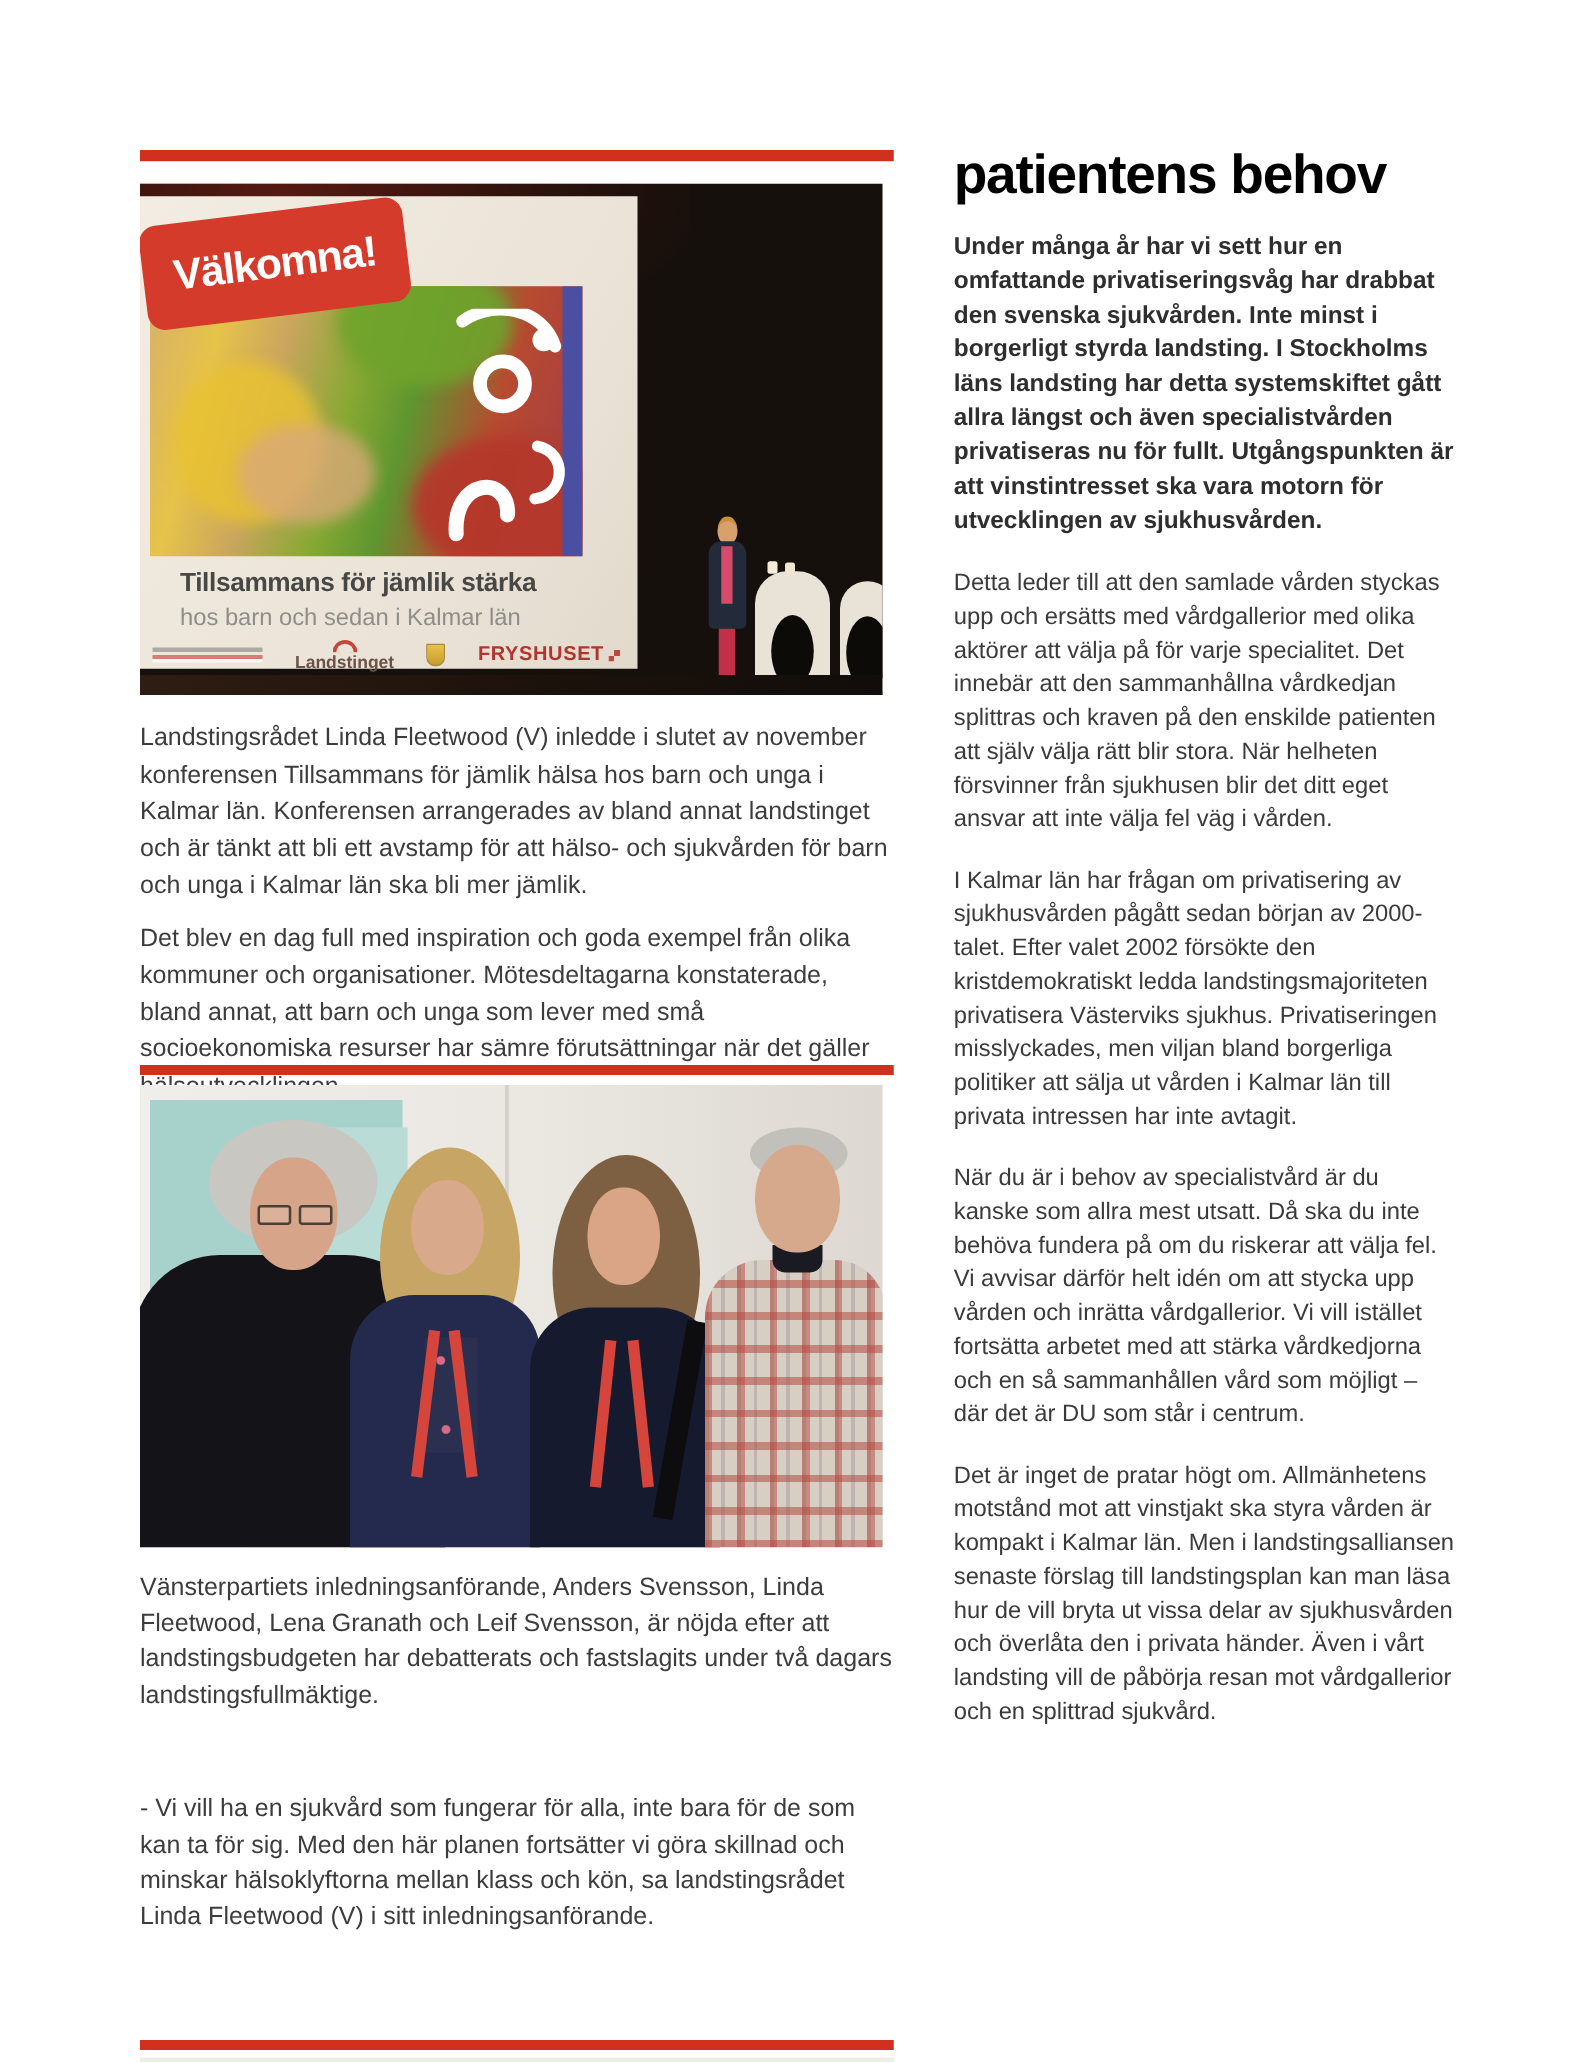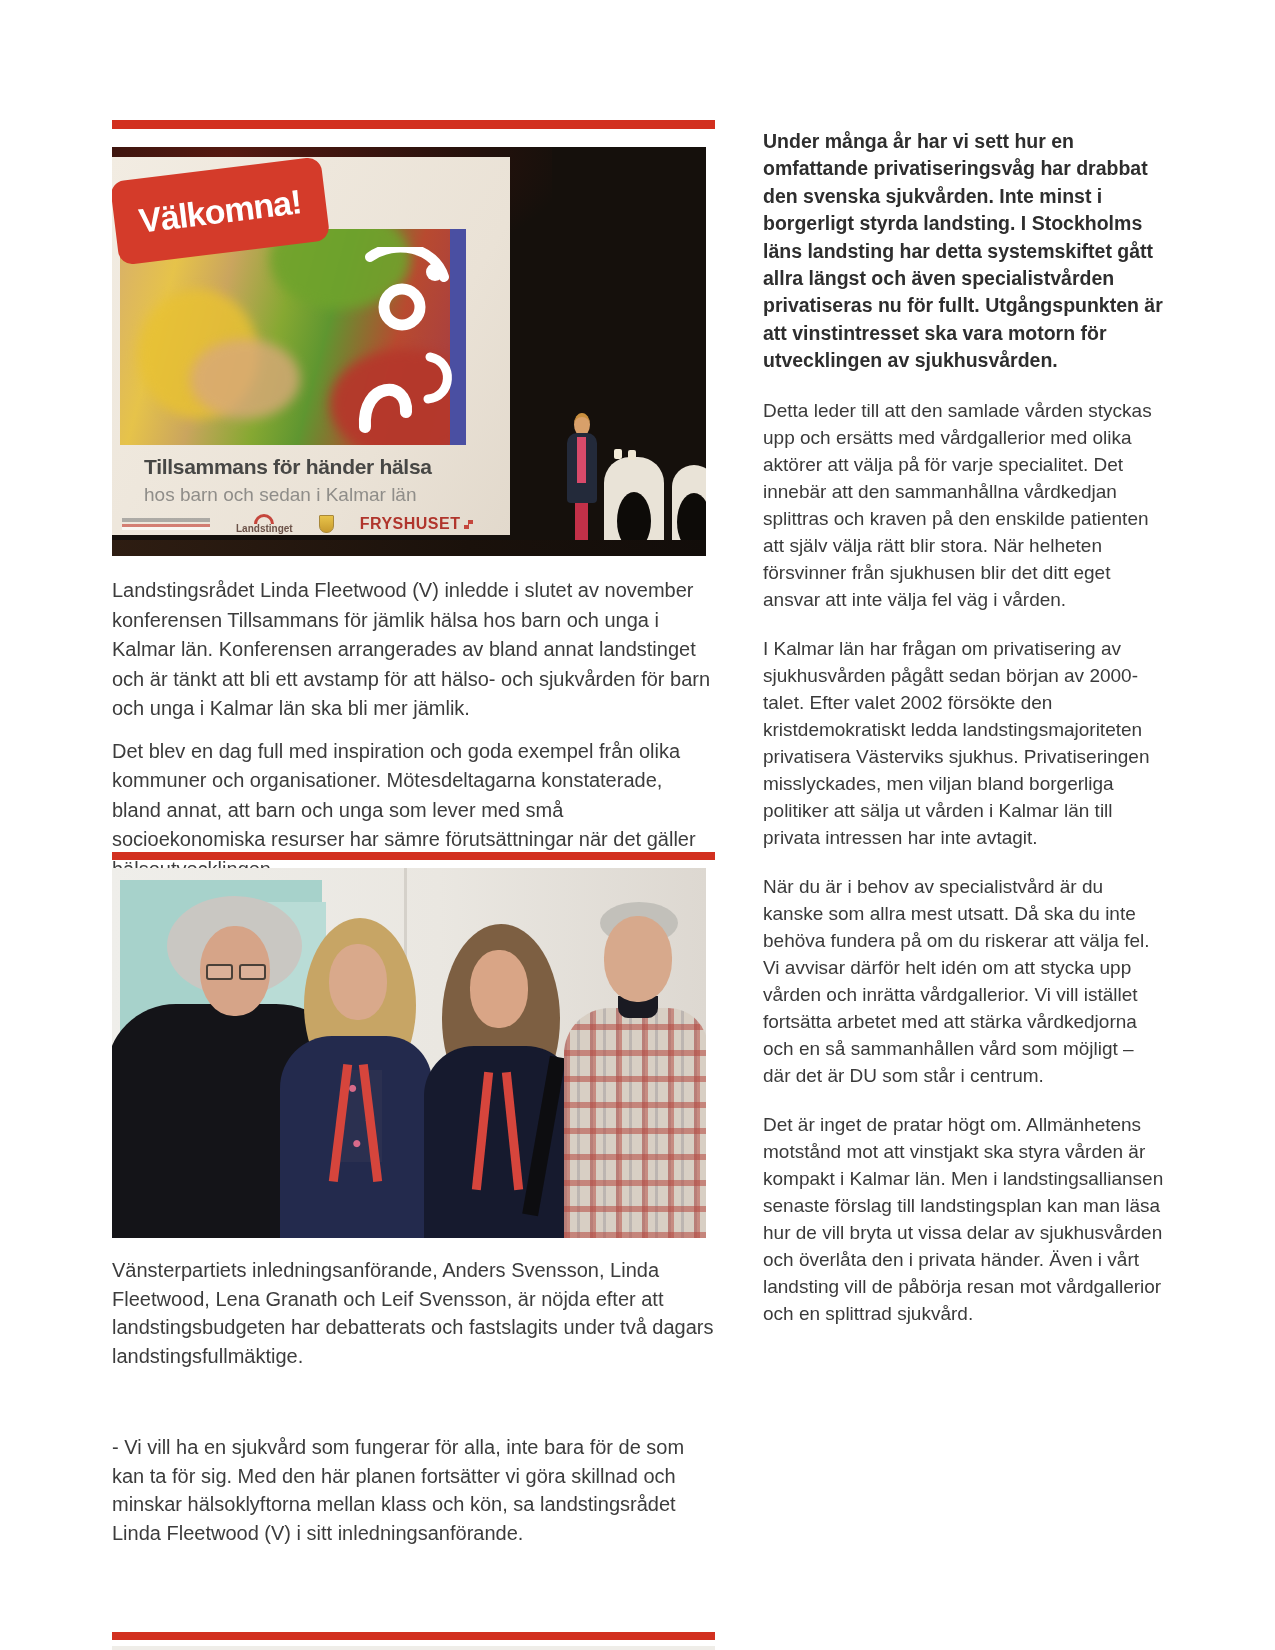--- a/index.html
+++ b/index.html
@@ -36,21 +36,21 @@
   .blob.skin{left:70px;top:110px;width:110px;height:80px;background:#d9a979;opacity:.8;}
   .blob.red{left:210px;top:120px;width:150px;height:110px;background:#b5382b;opacity:.95;}
   .bluestrip{position:absolute;right:0;top:0;width:16px;height:100%;background:#4a4fa2;}
   .swirl{position:absolute;right:6px;top:18px;width:120px;height:190px;}
   .slide-title{position:absolute;left:32px;top:298px;font-size:21px;font-weight:bold;color:#474745;letter-spacing:-0.3px;}
   .slide-sub{position:absolute;left:32px;top:327px;font-size:19px;color:#8f8d89;}
   .logos{position:absolute;left:10px;top:358px;width:380px;height:18px;display:flex;align-items:center;gap:26px;}
   .logo-smudge{width:88px;height:12px;background:linear-gradient(#8a8a88 0 4px,transparent 4px 6px,#c5463c 6px 9px,#fff 9px);opacity:.65;}
   .logo-land{display:flex;flex-direction:column;align-items:center;line-height:1;}
   .logo-land .arc{width:14px;height:7px;border:3px solid #c5463c;border-bottom:none;border-radius:10px 10px 0 0;display:block;}
-  .logo-land span{font-size:10px;font-weight:bold;color:#6b5248;}
+  .logo-land span{font-size:14px;font-weight:bold;color:#6b5248;}
   .logo-shield{width:13px;height:16px;background:linear-gradient(#e8c34a,#c79a2e);border:1px solid #a8883a;border-radius:1px 1px 7px 7px;}
   .logo-frys{display:flex;align-items:center;gap:4px;}
   .logo-frys span{font-size:16px;font-weight:bold;color:#b0352c;letter-spacing:.5px;}
   .logo-frys .pix{width:9px;height:9px;
       background:conic-gradient(#c5463c 25%,transparent 0 50%,#c5463c 0 75%,transparent 0);}
   .speaker{position:absolute;left:455px;top:266px;width:30px;height:134px;}
   .speaker .head{position:absolute;left:7px;top:0;width:16px;height:19px;border-radius:50%;background:#d8a06a;border-top:4px solid #c98f3f;}
   .speaker .torso{position:absolute;left:0;top:20px;width:30px;height:70px;border-radius:10px 10px 4px 4px;background:#232a3a;}
   .speaker .scarf{position:absolute;left:10px;top:24px;width:9px;height:46px;background:#d84a6a;}
   .speaker .legs{position:absolute;left:8px;top:90px;width:13px;height:44px;background:#c23048;}
@@ -142,21 +142,21 @@
           <circle cx="62" cy="60" r="18" fill="none" stroke="#fff" stroke-width="11"></circle>
           <circle cx="95" cy="25" r="9" fill="#fff"></circle>
           <path d="M30 10 C55 -8 95 0 104 30" stroke="#fff" stroke-width="10" fill="none" stroke-linecap="round"></path>
           <path d="M25 180 C22 135 68 132 66 165" stroke="#fff" stroke-width="12" fill="none" stroke-linecap="round"></path>
           <path d="M90 110 C115 115 112 150 88 152" stroke="#fff" stroke-width="9" fill="none" stroke-linecap="round"></path>
         </svg>
       </div>
       <div class="bubble">
         <span>Välkomna!</span>
       </div>
-      <div class="slide-title">Tillsammans för händer hälsa</div>
+      <div class="slide-title">Tillsammans för jämlik stärka</div>
       <div class="slide-sub">hos barn och sedan i Kalmar län</div>
       <div class="logos">
         <div class="logo-smudge"></div>
         <div class="logo-land">
           <i class="arc"></i>
           <span>Landstinget</span>
         </div>
         <div class="logo-shield"></div>
         <div class="logo-frys">
           <span>FRYSHUSET</span>
@@ -229,20 +229,21 @@
   </div>
   <div class="ltext tc">
     <p>- Vi vill ha en sjukvård som fungerar för alla, inte bara för de som kan ta för sig. Med den här planen fortsätter vi göra skillnad och minskar hälsoklyftorna mellan klass och kön, sa landstingsrådet Linda Fleetwood (V) i sitt inledningsanförande.</p>
   </div>
 
   <div class="bar bar3"></div>
   <div class="strip-bottom"></div>
 
   <div class="rcol">
     <h1>
+      <span>patientens behov</span>
     </h1>
     <div class="intro">
       <span class="intro-text">Under många år har vi sett hur en omfattande privatiseringsvåg har drabbat den svenska sjukvården. Inte minst i borgerligt styrda landsting. I Stockholms läns landsting har detta systemskiftet gått allra längst och även specialistvården privatiseras nu för fullt. Utgångspunkten är att vinstintresset ska vara motorn för utvecklingen av sjukhusvården.</span>
     </div>
     <p class="rp">Detta leder till att den samlade vården styckas upp och ersätts med vårdgallerior med olika aktörer att välja på för varje specialitet. Det innebär att den sammanhållna vårdkedjan splittras och kraven på den enskilde patienten att själv välja rätt blir stora. När helheten försvinner från sjukhusen blir det ditt eget ansvar att inte välja fel väg i vården.</p>
     <p class="rp">I Kalmar län har frågan om privatisering av sjukhusvården pågått sedan början av 2000-talet. Efter valet 2002 försökte den kristdemokratiskt ledda landstingsmajoriteten privatisera Västerviks sjukhus. Privatiseringen misslyckades, men viljan bland borgerliga politiker att sälja ut vården i Kalmar län till privata intressen har inte avtagit.</p>
     <p class="rp">När du är i behov av specialistvård är du kanske som allra mest utsatt. Då ska du inte behöva fundera på om du riskerar att välja fel. Vi avvisar därför helt idén om att stycka upp vården och inrätta vårdgallerior. Vi vill istället fortsätta arbetet med att stärka vårdkedjorna och en så sammanhållen vård som möjligt – där det är DU som står i centrum.</p>
     <p class="rp">Det är inget de pratar högt om. Allmänhetens motstånd mot att vinstjakt ska styra vården är kompakt i Kalmar län. Men i landstingsalliansen senaste förslag till landstingsplan kan man läsa hur de vill bryta ut vissa delar av sjukhusvården och överlåta den i privata händer. Även i vårt landsting vill de påbörja resan mot vårdgallerior och en splittrad sjukvård.</p>
   </div>
 

